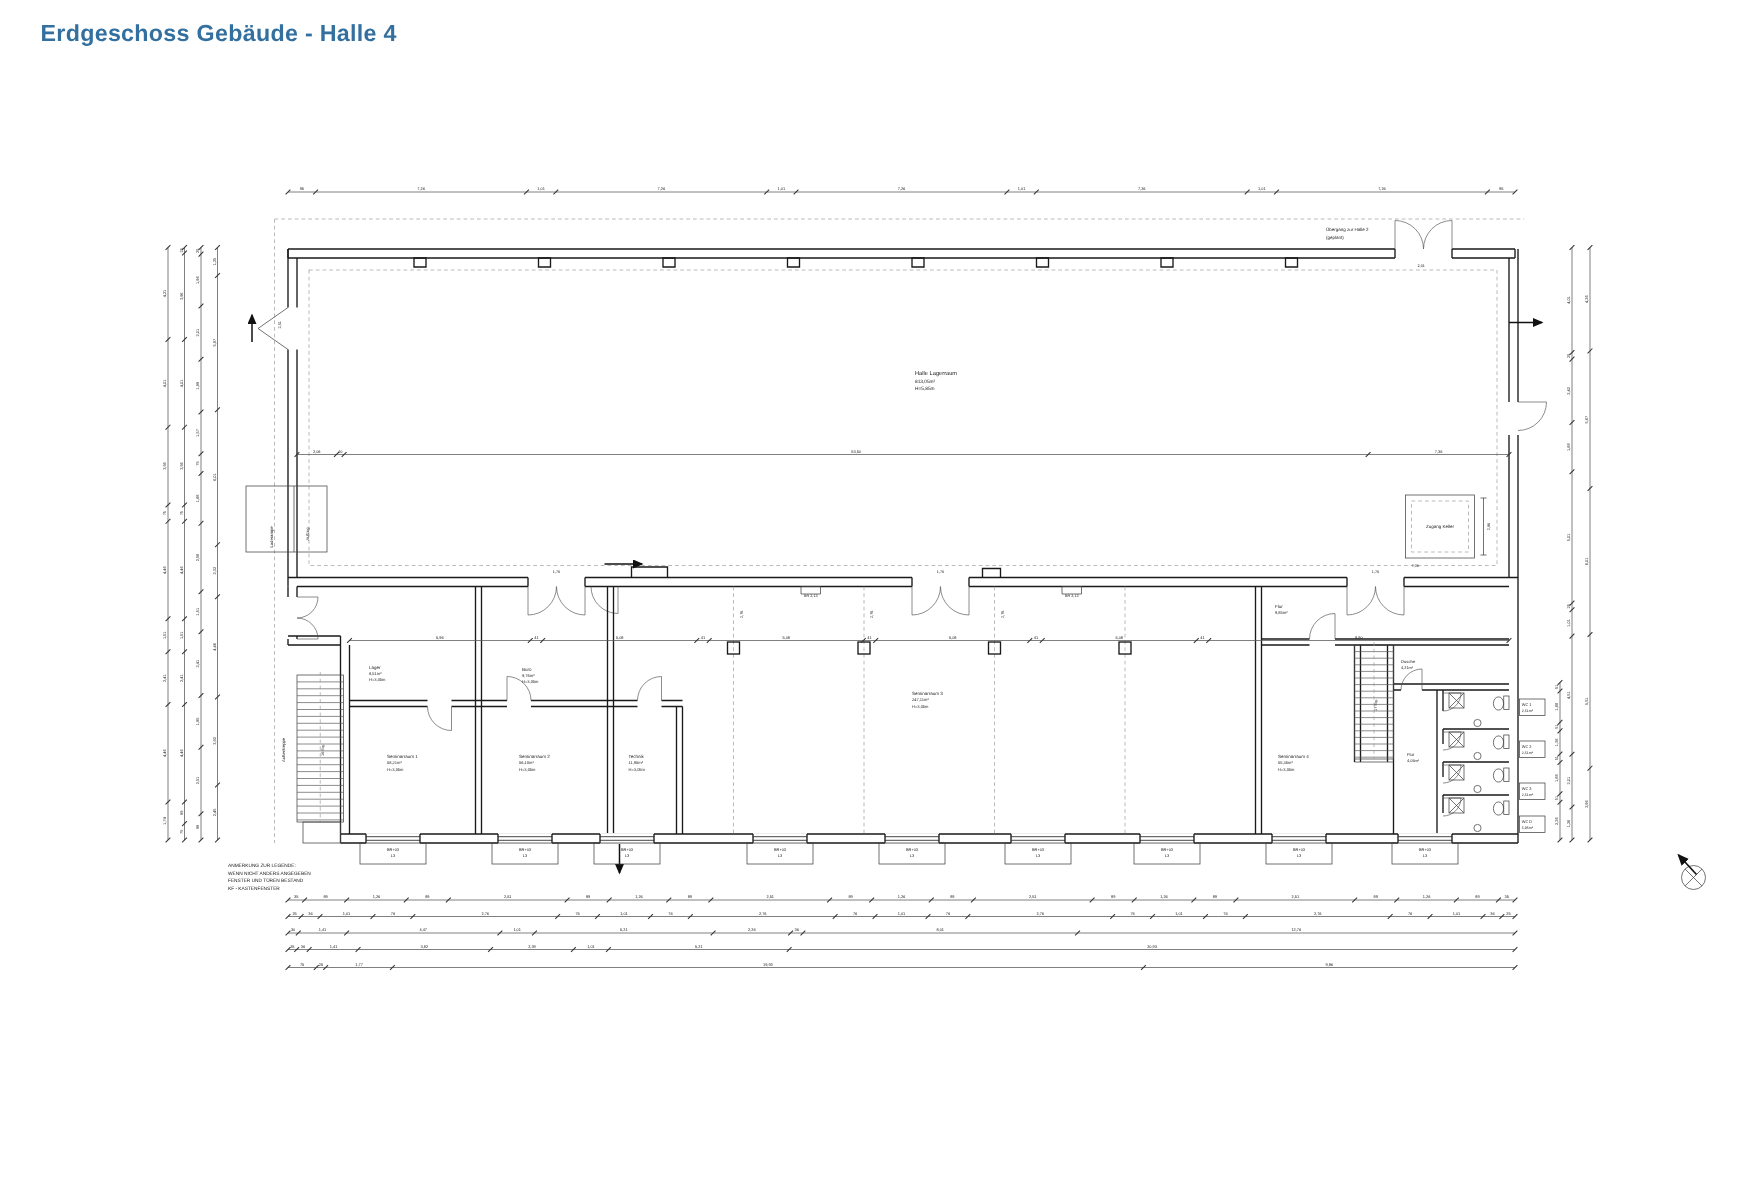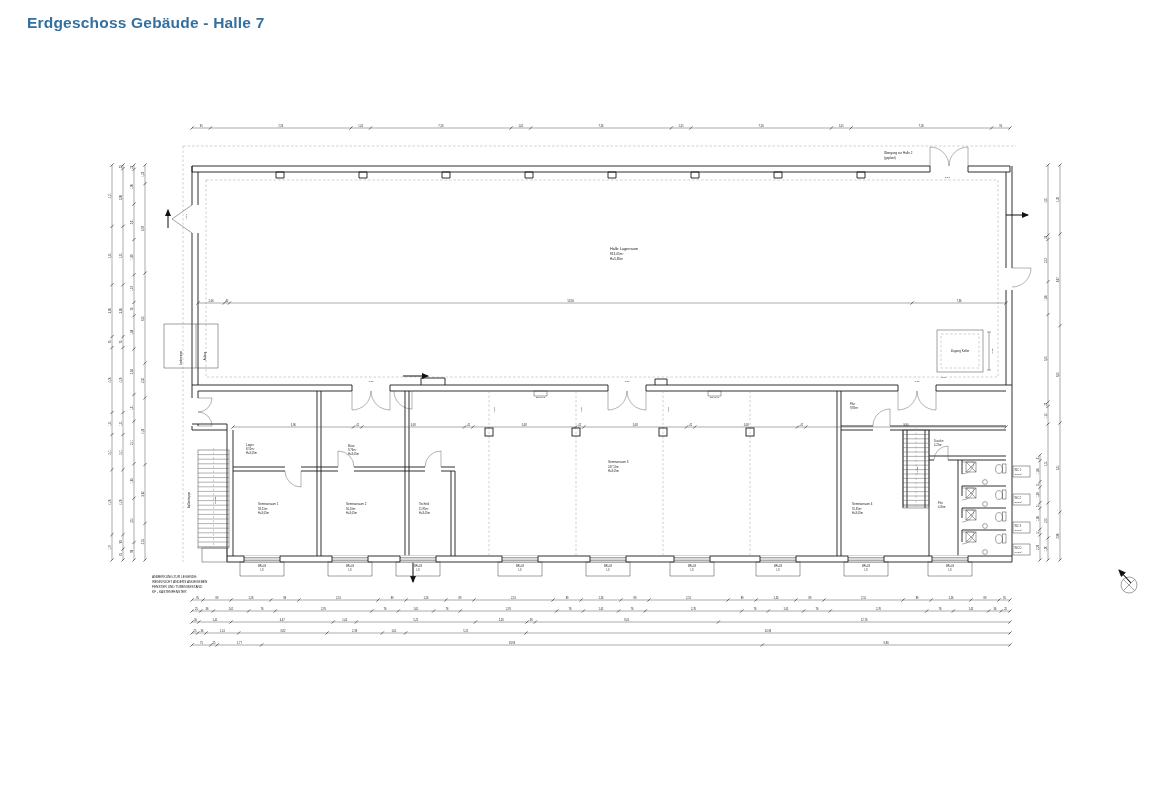--- a/index.html
+++ b/index.html
@@ -12,21 +12,21 @@
   .wall{stroke:#1a1a1a;stroke-width:0.9;fill:none;}
   .thin{stroke:#444;stroke-width:0.5;fill:none;}
   .arc{stroke:#555;stroke-width:0.45;fill:none;}
   .dash{stroke:#999;stroke-width:0.45;fill:none;stroke-dasharray:2.5 2;}
   .fix{stroke:#444;stroke-width:0.5;fill:none;}
 </style>
 </head>
 <body>
 
 <div class="page">
-  <div class="title">Erdgeschoss Gebäude - Halle 7</div>
+  <div class="title">Erdgeschoss Gebäude - Halle 4</div>
 
   <svg id="plan" width="1170" height="785" viewBox="0 0 1170 785">
     <defs>
       <marker id="ah" markerWidth="8" markerHeight="8" refX="6" refY="3" orient="auto">
         <path d="M0,0 L7,3 L0,6 Z" fill="#111"></path>
       </marker>
     </defs>
 
     <g>
       <path class="dash" d="M183,146 H1016 M183,146 V562"></path>

